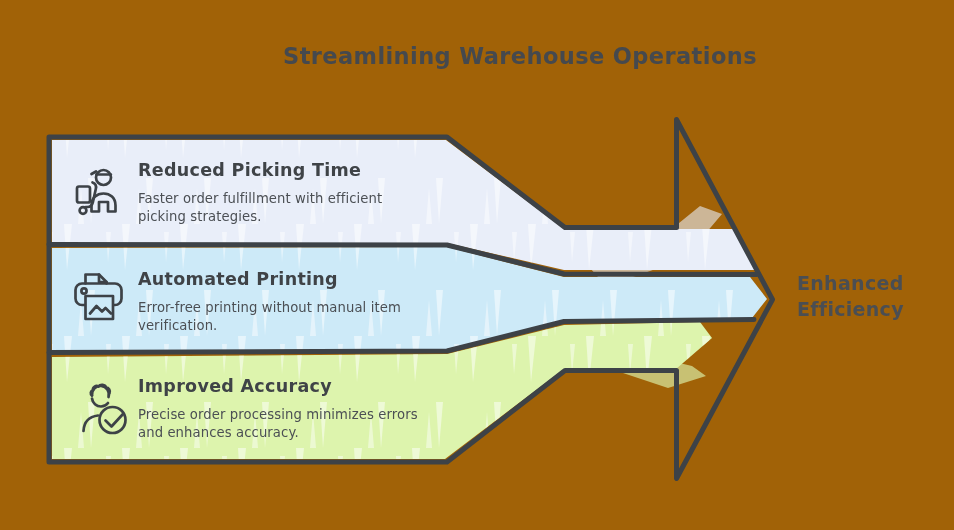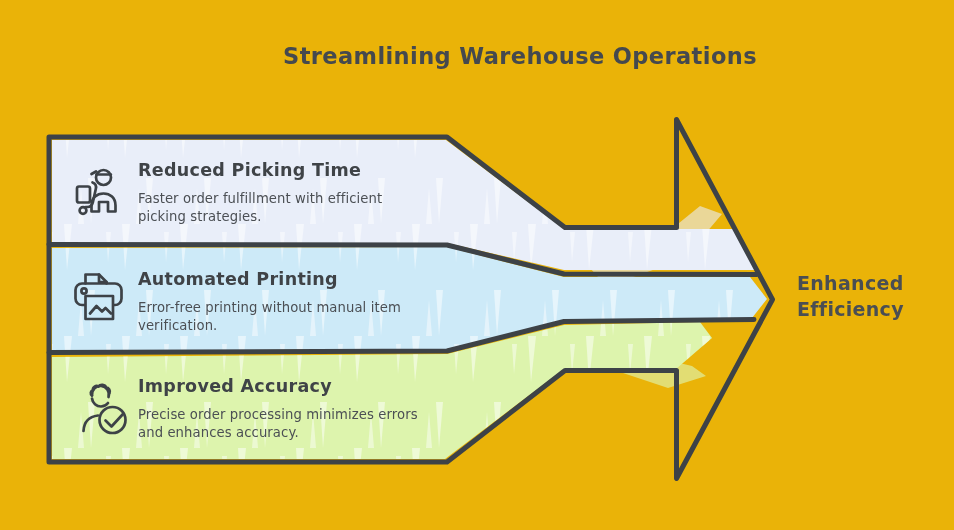--- a/index.html
+++ b/index.html
@@ -1,17 +1,17 @@
 <!DOCTYPE html>
 <html><head>
 <meta charset="utf-8">
 <style>
   html,body{margin:0;padding:0;background:#ffffff;}
   .canvas{
-    position:relative;width:954px;height:530px;background:#eab308;overflow:hidden;
+    position:relative;width:954px;height:530px;background:#a16207;overflow:hidden;
     font-family:"DejaVu Sans","Liberation Sans",sans-serif;
   }
   svg{display:block;}
   text{font-family:"DejaVu Sans","Liberation Sans",sans-serif;}
   .title-text{font-size:22.5px;font-weight:700;letter-spacing:.4px;}
   .card-heading{font-size:17.5px;font-weight:700;letter-spacing:.3px;}
   .card-body{font-size:13.2px;letter-spacing:.1px;}
   .result-text{font-size:19px;font-weight:700;letter-spacing:.3px;}
 </style>
 </head>

